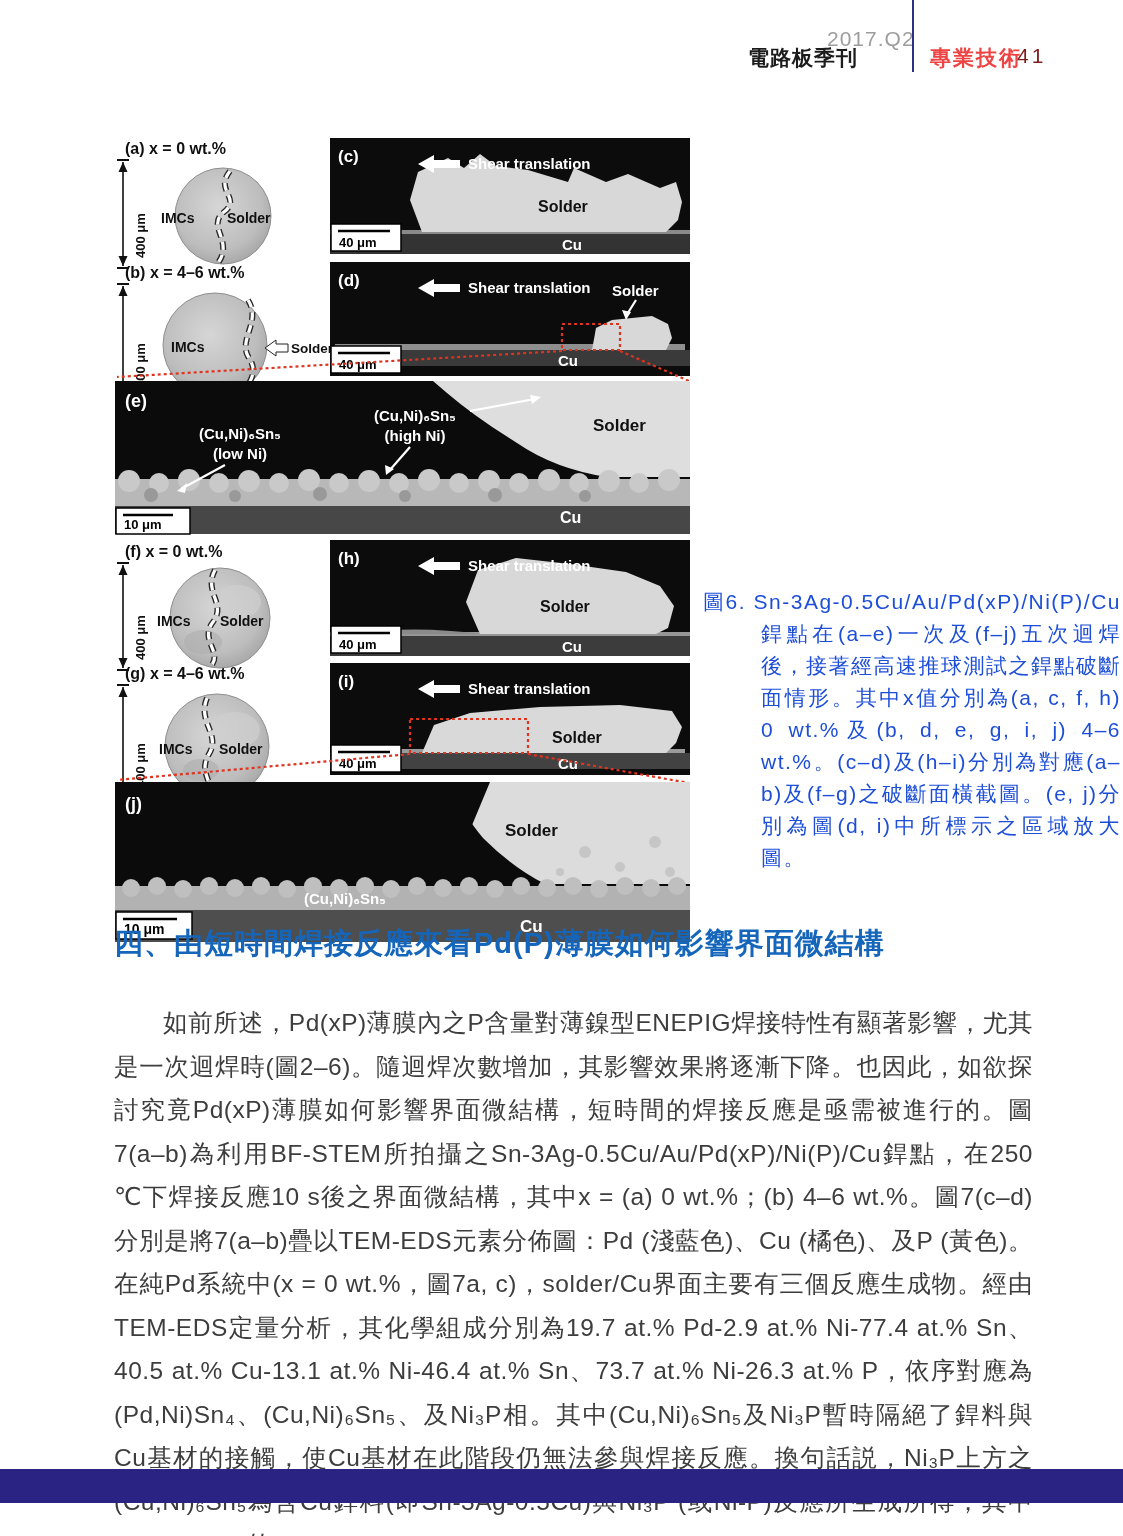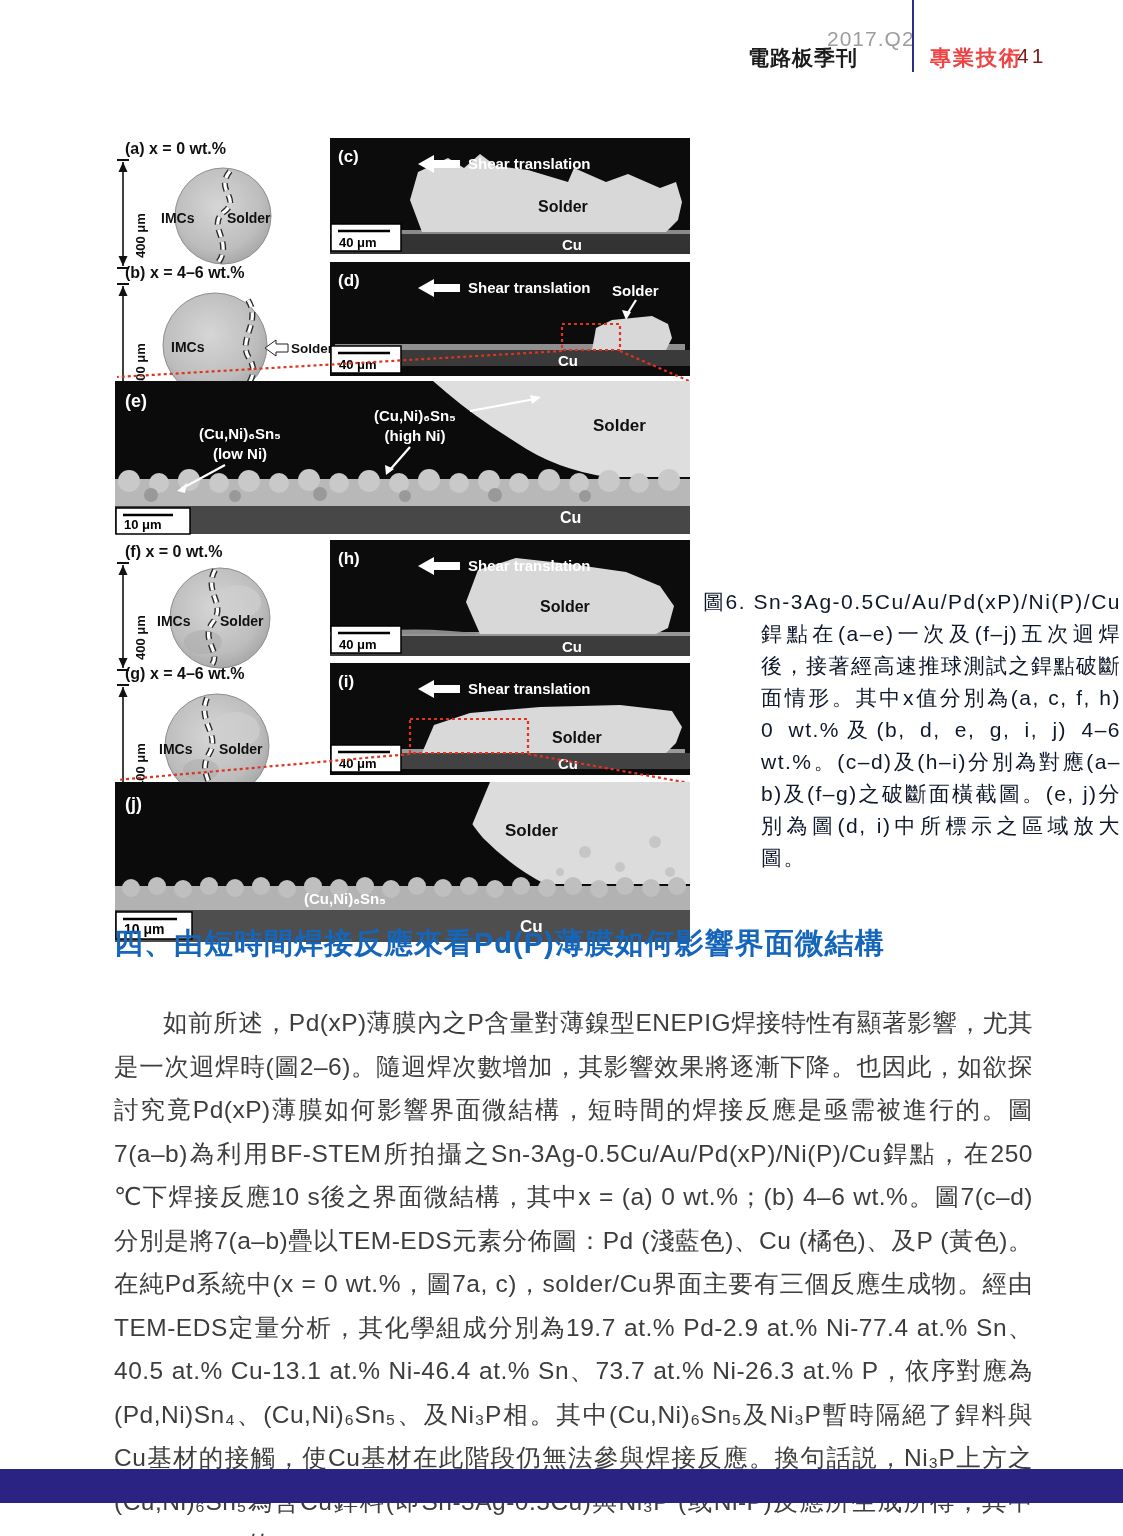--- a/index.html
+++ b/index.html
@@ -15,21 +15,21 @@
   .header-page{position:absolute;left:1017px;top:44px;font-size:21px;color:#7f1d1d;letter-spacing:3px;}
   
   .figure{position:absolute;left:115px;top:136px;width:575px;height:806px;}
   .fig-svg text{font-family:"Liberation Sans","DejaVu Sans",sans-serif;font-weight:bold;}
   .tw{fill:#ffffff;}
   .tb{fill:#101010;}
   .redline{stroke:#e0331f;stroke-width:2.2;fill:none;stroke-dasharray:3 3;}
   
   .caption{
     position:absolute;left:703px;top:586px;width:360px;
-    font-size:21px;line-height:32px;color:#0f172a;text-align:justify;
+    font-size:21px;line-height:32px;color:#1d4ed8;text-align:justify;
     letter-spacing:1.5px;padding-left:58px;text-indent:-58px;
   }
   
   .section-heading{position:absolute;left:114px;top:924px;width:930px;font-size:29px;font-weight:bold;color:#1566bb;letter-spacing:1px;}
   
   .body-text{
     position:absolute;left:114px;top:1001px;width:919px;
     font-size:24.5px;line-height:43.5px;color:#3d3d3d;
     text-align:justify;text-indent:2em;letter-spacing:0.5px;
   }

